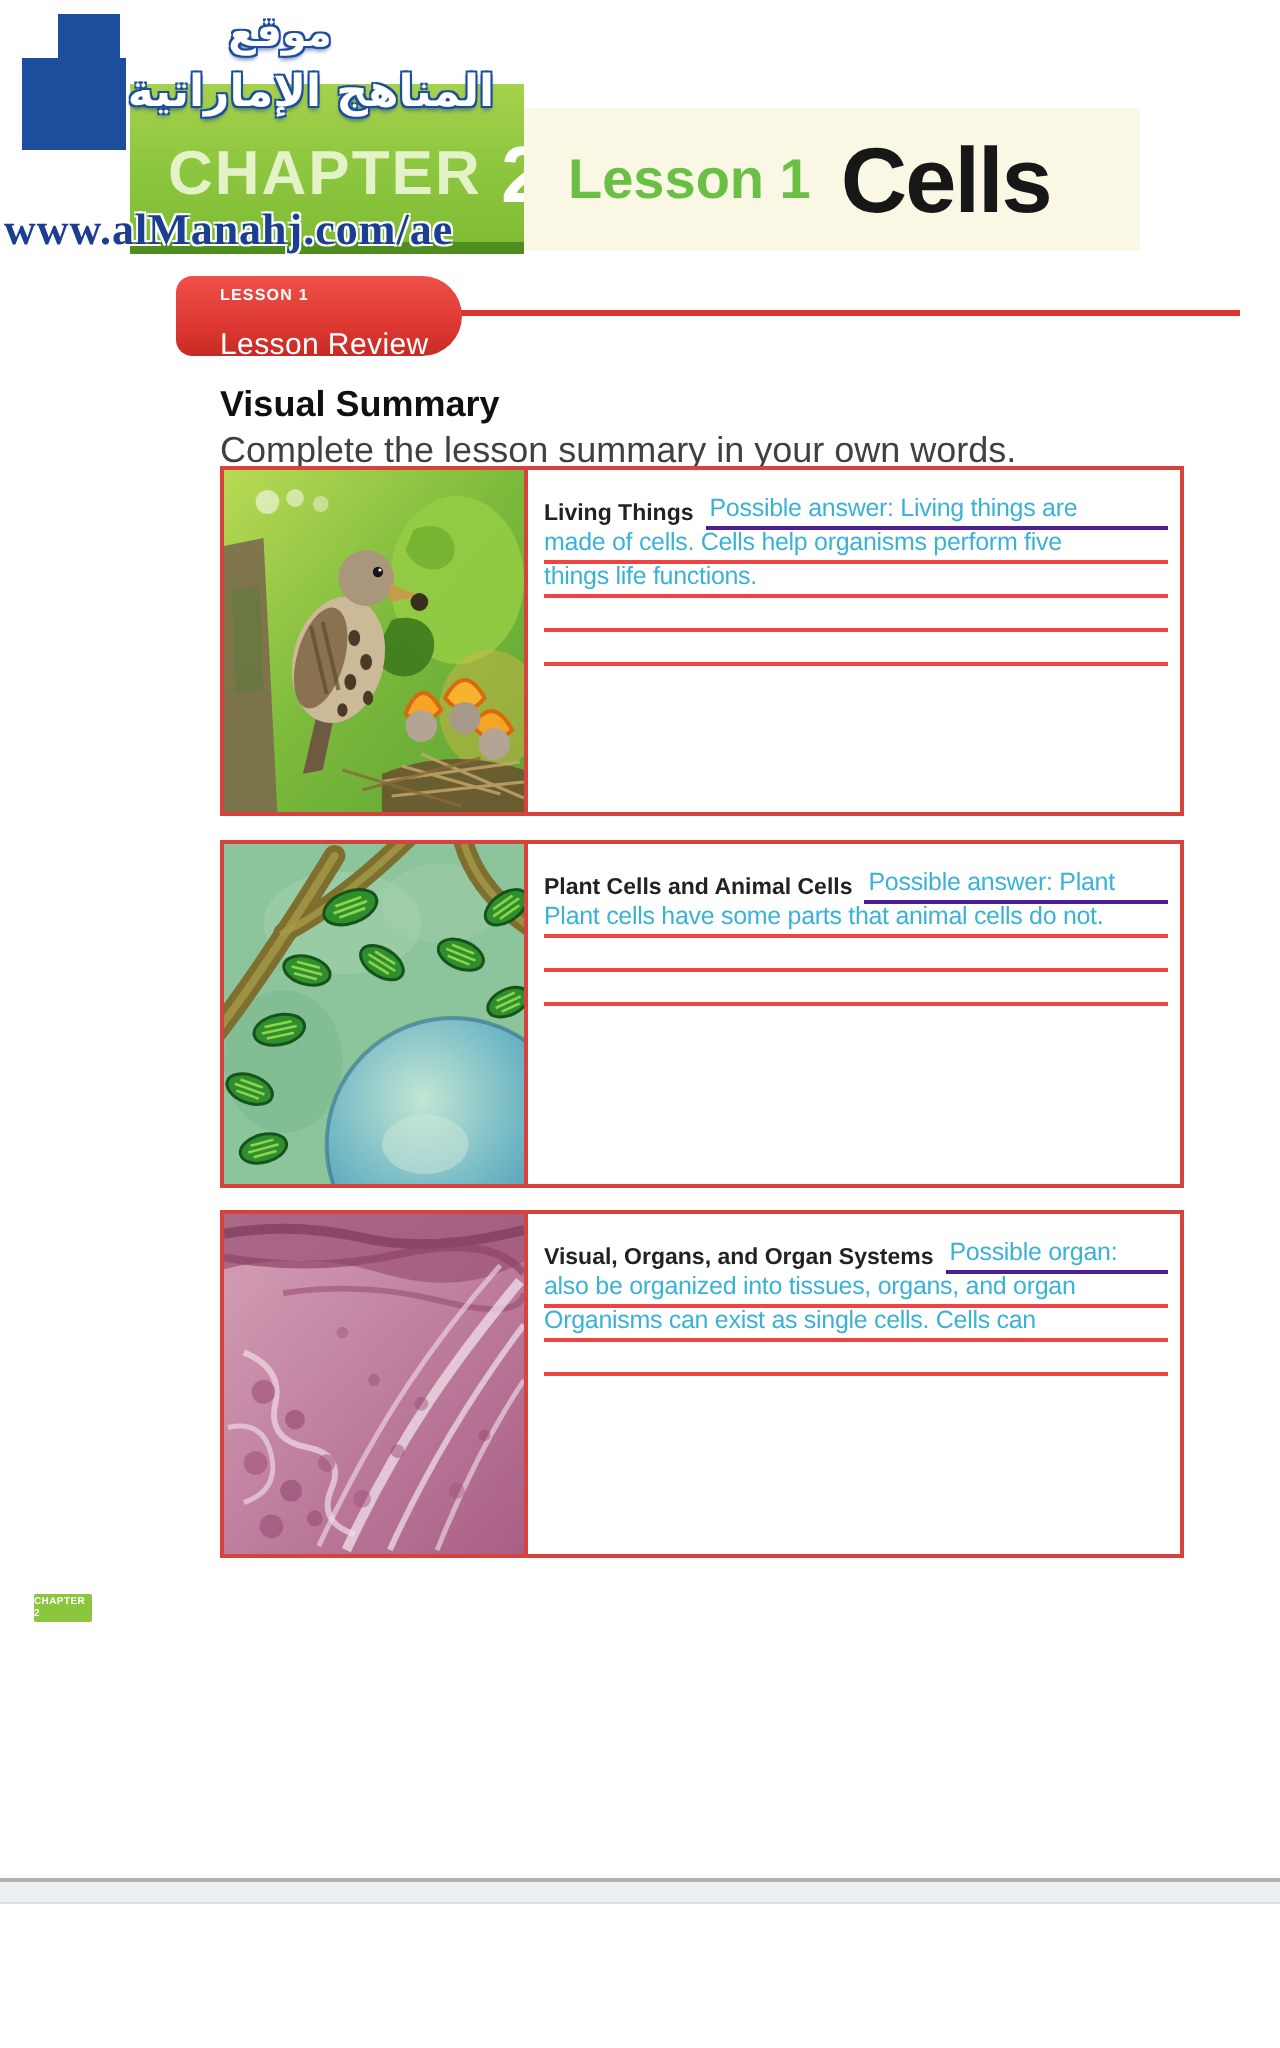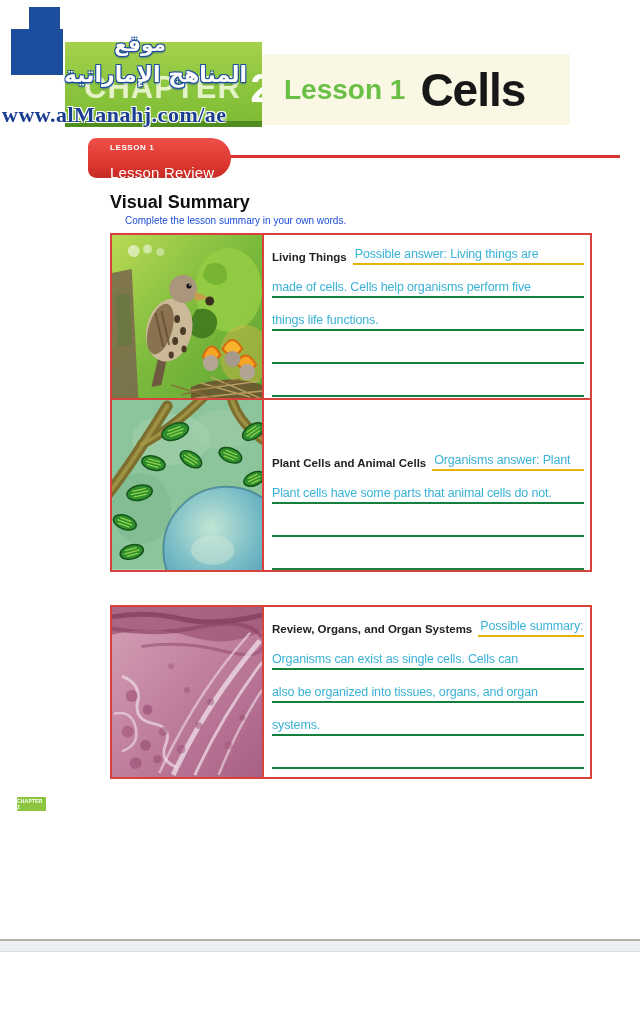--- a/index.html
+++ b/index.html
@@ -20,52 +20,52 @@
     white-space:nowrap; }
   .chapter-label .num { font-size:40px; color:#ffffff; vertical-align:-4px; }
 
   .cream-banner { position:absolute; left:262px; top:54px; width:308px; height:71px;
     background:#faf7e4; display:flex; align-items:center; padding-left:22px; gap:15px; }
   .lesson-number { font-size:28px; font-weight:800; color:#6abf45; white-space:nowrap; }
   .lesson-title { font-size:46px; font-weight:800; color:#171717; letter-spacing:-1px; white-space:nowrap; }
 
   .arabic { position:absolute; font-family:"DejaVu Sans", sans-serif; font-weight:700; color:#ffffff;
     text-align:center; text-shadow:-1px -1px 0 #1d4e9e, 1px -1px 0 #1d4e9e, -1px 1px 0 #1d4e9e,
-      1px 1px 0 #1d4e9e, 0 2px 2px rgba(20,60,140,.6);margin-top:28px; }
+      1px 1px 0 #1d4e9e, 0 2px 2px rgba(20,60,140,.6); }
   .arabic-1 { left:95px; top:4px; width:90px; font-size:20px; }
   .arabic-2 { left:48px; top:34px; width:215px; font-size:22px; }
   .watermark { position:absolute; left:2px; top:102px; font-family:"Liberation Serif", serif;
     font-weight:700; font-size:22px; color:#1c3e91; letter-spacing:.5px; white-space:nowrap;
     text-shadow:-1px -1px 0 #fff, 1px -1px 0 #fff, -1px 1px 0 #fff, 1px 1px 0 #fff; }
 
   
   .red-line { position:absolute; left:220px; top:155px; width:400px; height:3px; background:#da352e; }
   .lesson-tab { position:absolute; left:88px; top:138px; width:143px; height:40px;
     background:linear-gradient(180deg,#ef5049 0%, #da352e 70%, #c52b25 100%);
     border-radius:9px 22px 22px 9px; padding:5px 0 0 22px; color:#ffffff; }
   .tab-eyebrow { font-size:8px; font-weight:700; letter-spacing:.6px; }
   .tab-title { font-size:15px; margin-top:12px; letter-spacing:.2px; }
 
   
   .section-title { position:absolute; left:110px; top:192px; font-size:18px; font-weight:800; color:#101010;text-align:center; }
-  .section-instruction { position:absolute; left:125px; top:215px; font-size:10px; color:#1d4ed8; }
+  .section-instruction { position:absolute; left:110px; top:215px; font-size:18px; color:#404040; }
 
   
   .sum-box { position:absolute; left:110px; width:482px; border:2px solid #d8423c; background:#ffffff; display:flex; }
   .box-1 { top:233px; height:175px; }
-  .box-2 { top:398px; height:174px;align-items:flex-end; }
+  .box-2 { top:420px; height:174px; }
   .box-3 { top:605px; height:174px; }
   .sum-img { width:152px; flex:0 0 152px; border-right:2px solid #d8423c; overflow:hidden; }
   .sum-img svg { display:block; width:100%; height:100%; }
   .sum-text { flex:1; padding:0 6px 0 8px; display:flex; flex-direction:column; overflow:hidden; }
   .first-line { display:flex; align-items:flex-end; height:30px; }
   .sum-label { font-size:11.5px; font-weight:700; color:#222; white-space:nowrap; padding:0 6px 2px 0; }
-  .answer-seg { flex:1; border-bottom:2px solid #eab308; color:#3ab2d6; font-size:12.5px;
+  .answer-seg { flex:1; border-bottom:2px solid #4c1d95; color:#3ab2d6; font-size:12.5px;
     letter-spacing:-.15px; white-space:nowrap; padding:0 0 2px 2px; }
-  .line { height:33px; border-bottom:2px solid #15803d; display:flex; align-items:flex-end;
+  .line { height:17px; border-bottom:2px solid #ef4444; display:flex; align-items:flex-end;
     color:#3ab2d6; font-size:12.5px; letter-spacing:-.15px; white-space:nowrap; padding-bottom:2px; }
 
   
   .chapter-chip { position:absolute; left:17px; top:797px; width:29px; height:14px; background:#8cc63e;
     color:#ffffff; font-size:5px; font-weight:700; display:flex; align-items:center; justify-content:center;
     border-radius:1px; letter-spacing:.2px; }
   .footer-rule { position:absolute; left:0; top:939px; width:640px; height:2px; background:#b2b2aa; }
   .footer-band { position:absolute; left:0; top:941px; width:640px; height:11px; background:#edf0f3;
     border-bottom:1px solid #dcdee2; }
 </style>
@@ -221,21 +221,21 @@
             <path d="M137,80 h14 M139,77 h10 M139,83 h10" stroke="#8fd44a" stroke-width="1.3"></path>
           </g>
 
         <circle cx="116" cy="152" r="64" fill="url(#vac)" stroke="#1f5f8a" stroke-opacity=".5" stroke-width="2"></circle>
         <ellipse cx="102" cy="152" rx="22" ry="15" fill="#cde8d8" opacity=".5"></ellipse>
       </svg>
     </div>
     <div class="sum-text">
       <div class="first-line">
         <span class="sum-label">Plant Cells and Animal Cells</span>
-        <span class="answer-seg">Organisms answer: Plant</span>
+        <span class="answer-seg">Possible answer: Plant</span>
       </div>
       <div class="line">Plant cells have some parts that animal cells do not.</div>
       <div class="line"></div>
       <div class="line"></div>
     </div>
   </div>
 
   <div class="sum-box box-3">
     <div class="sum-img">
       <svg viewBox="0 0 152 172" preserveAspectRatio="none">
@@ -268,26 +268,25 @@
         <circle cx="88" cy="120" r="3.5" fill="#8e4468" opacity=".45"></circle>
         <circle cx="100" cy="96" r="3.5" fill="#8e4468" opacity=".4"></circle>
         <circle cx="76" cy="84" r="3" fill="#8e4468" opacity=".4"></circle>
         <circle cx="118" cy="140" r="4" fill="#9c4f74" opacity=".4"></circle>
         <circle cx="132" cy="112" r="3" fill="#8e4468" opacity=".4"></circle>
         <circle cx="60" cy="60" r="3" fill="#8e4468" opacity=".35"></circle>
       </svg>
     </div>
     <div class="sum-text">
       <div class="first-line">
-        <span class="sum-label">Review, Organs, and Organ Systems</span>
-        <span class="answer-seg">Possible summary:</span>
+        <span class="sum-label">Visual, Organs, and Organ Systems</span>
+        <span class="answer-seg">Possible organ:</span>
       </div>
+      <div class="line">also be organized into tissues, organs, and organ</div>
       <div class="line">Organisms can exist as single cells. Cells can</div>
-      <div class="line">also be organized into tissues, organs, and organ</div>
-      <div class="line">systems.</div>
       <div class="line"></div>
     </div>
   </div>
 
   <div class="chapter-chip">CHAPTER 2</div>
   <div class="footer-rule"></div>
   <div class="footer-band"></div>
 
 </div>
 

